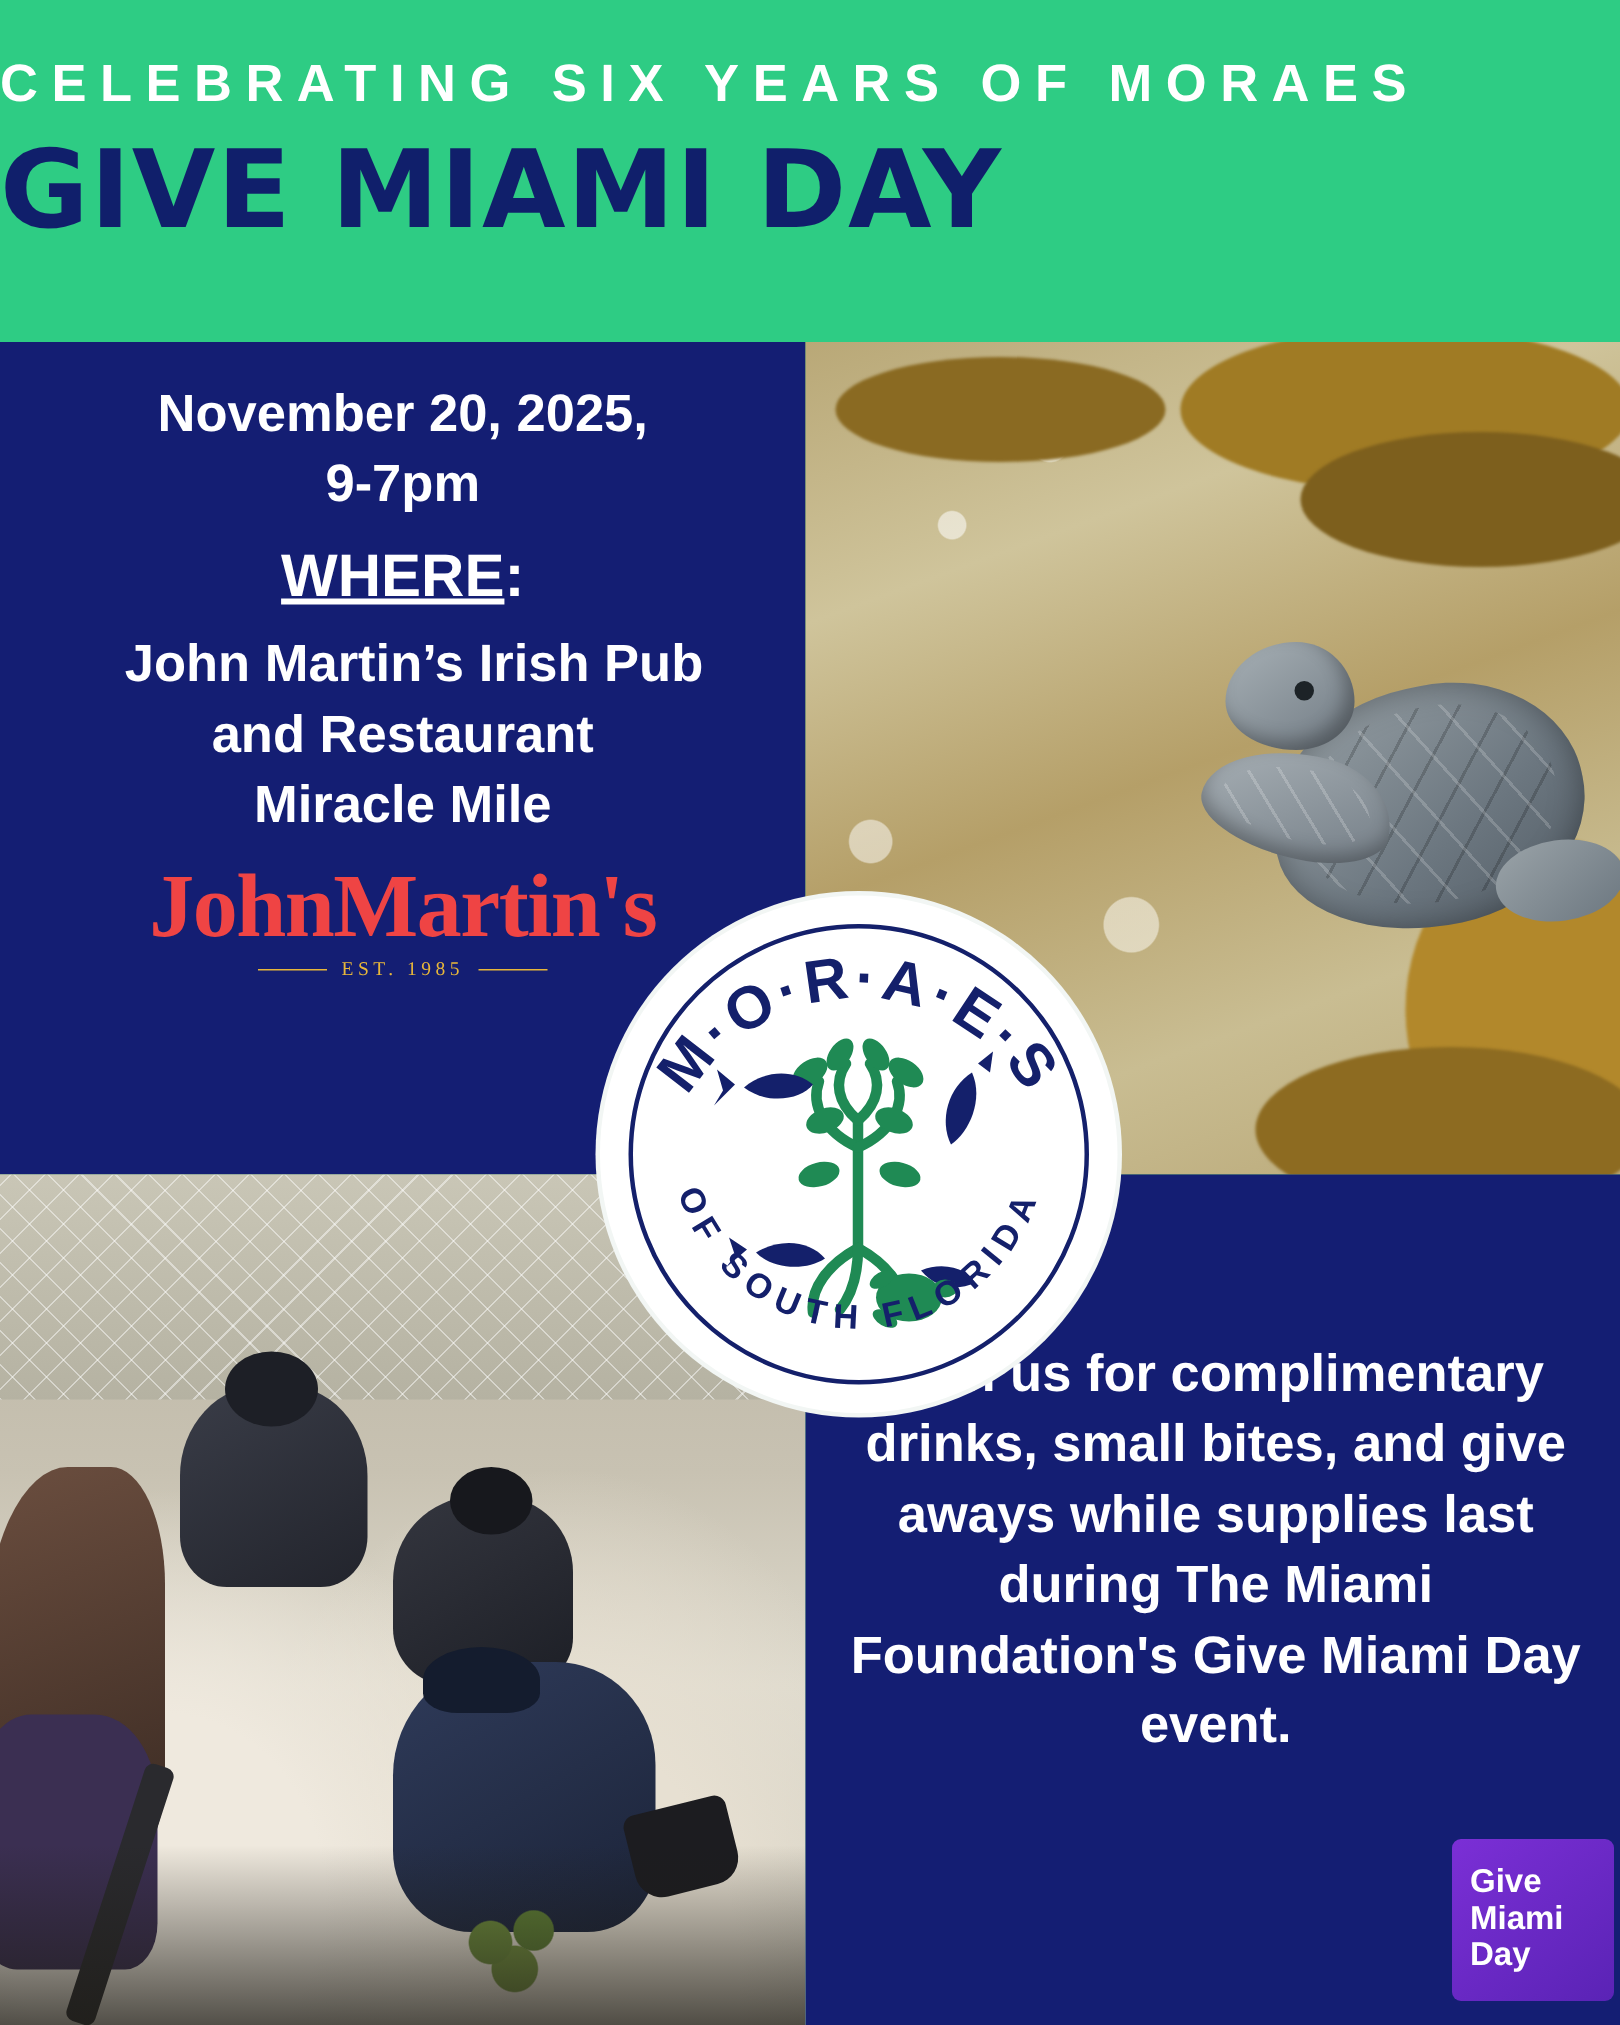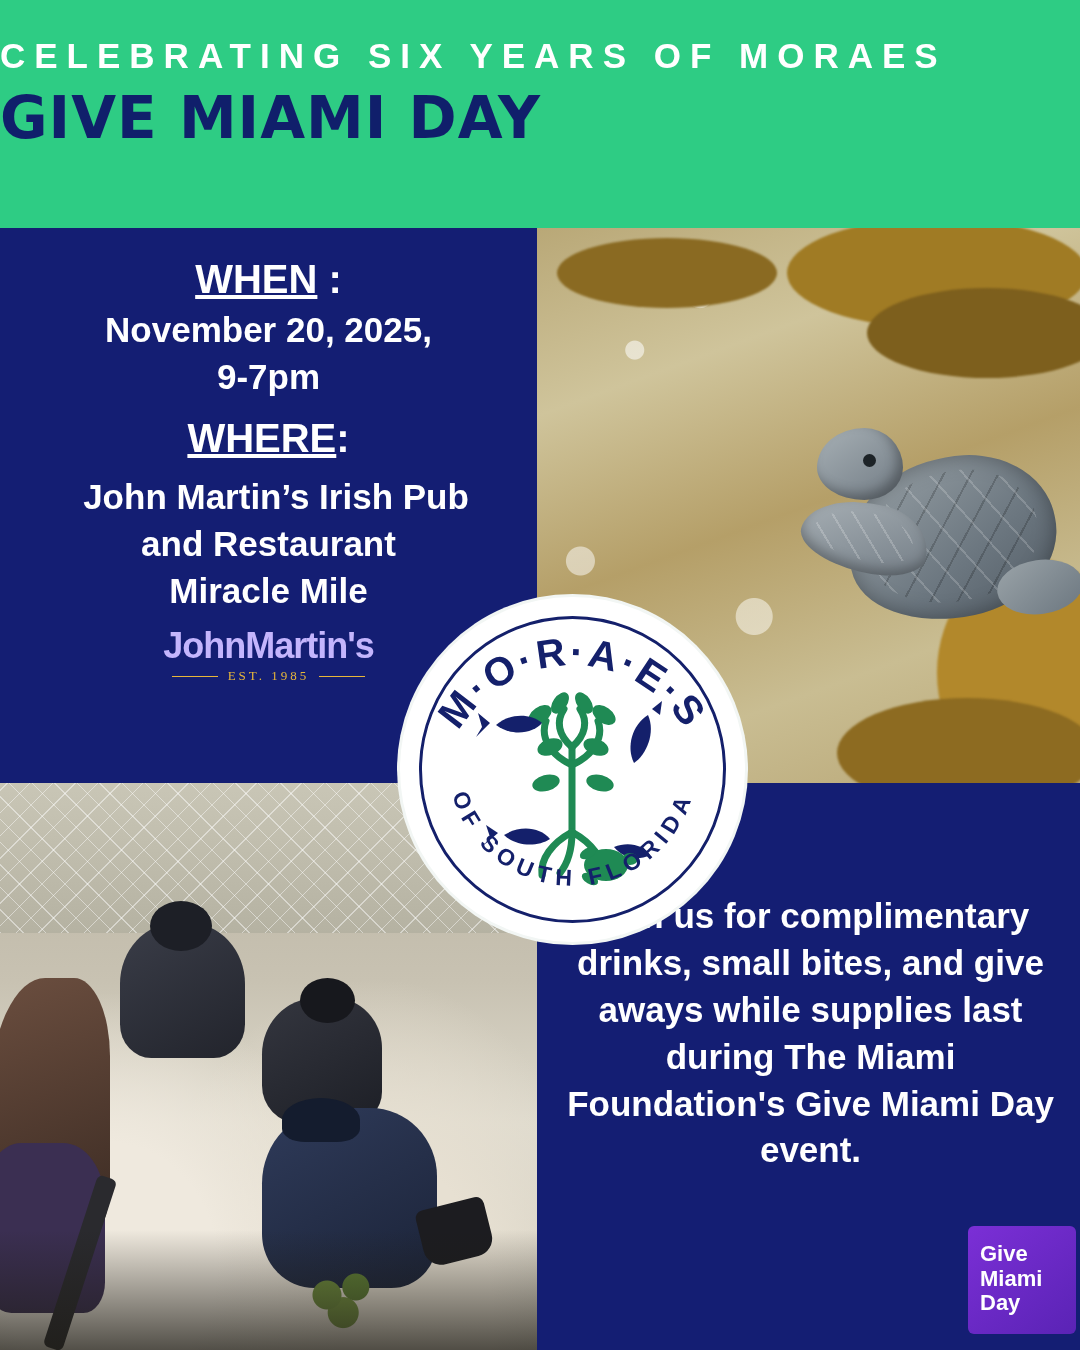--- a/index.html
+++ b/index.html
@@ -30,21 +30,21 @@
   .kicker {
     color: #ffffff;
     font-size: 35px;
     font-weight: 700;
     letter-spacing: 9px;
     line-height: 1;
     white-space: nowrap;
   }
   .headline {
     color: #101f6b;
-    font-size: 58px;
+    font-size: 72px;
     font-weight: 800;
     letter-spacing: 1px;
     line-height: 1.15;
     margin-top: 12px;
     white-space: nowrap;
     font-family: "DejaVu Sans", sans-serif;
   }
 
   
   .info-panel {
@@ -73,23 +73,23 @@
     line-height: 1.35;
   }
   .jm-logo {
     margin-top: 14px;
     display: flex;
     flex-direction: column;
     align-items: center;
     justify-content: center;
   }
   .jm-name {
-    color: #c4b5fd;
-    font-family: Liberation Sans, sans-serif;
-    font-size: 36px;
+    color: #ef4444;
+    font-family: Liberation Serif, serif;
+    font-size: 60px;
     font-weight: 700;
     letter-spacing: -1px;
     line-height: 1;
   }
   .jm-est {
     color: #e8b73a;
     font-family: "Liberation Serif", serif;
     font-size: 13px;
     letter-spacing: 3px;
     margin-top: 4px;
@@ -276,23 +276,20 @@
 <body>
 
 <div class="poster">
 
   <div class="header">
     <div class="kicker">CELEBRATING SIX YEARS OF MORAES</div>
     <div class="headline">GIVE MIAMI DAY</div>
   </div>
 
   <div class="info-panel">
-    <div class="lbl-row">
-      <span class="lbl">WHEN</span><span> :</span>
-    </div>
     <div class="txt">November 20, 2025,</div>
     <div class="txt">9-7pm</div>
     <div class="lbl-row" style="margin-top:10px;">
       <span class="lbl">WHERE</span><span>:</span>
     </div>
     <div class="txt" style="margin-top:8px;margin-left:15px;">John Martin’s Irish Pub</div>
     <div class="txt">and Restaurant</div>
     <div class="txt">Miracle Mile</div>
 
     <div class="jm-logo">

